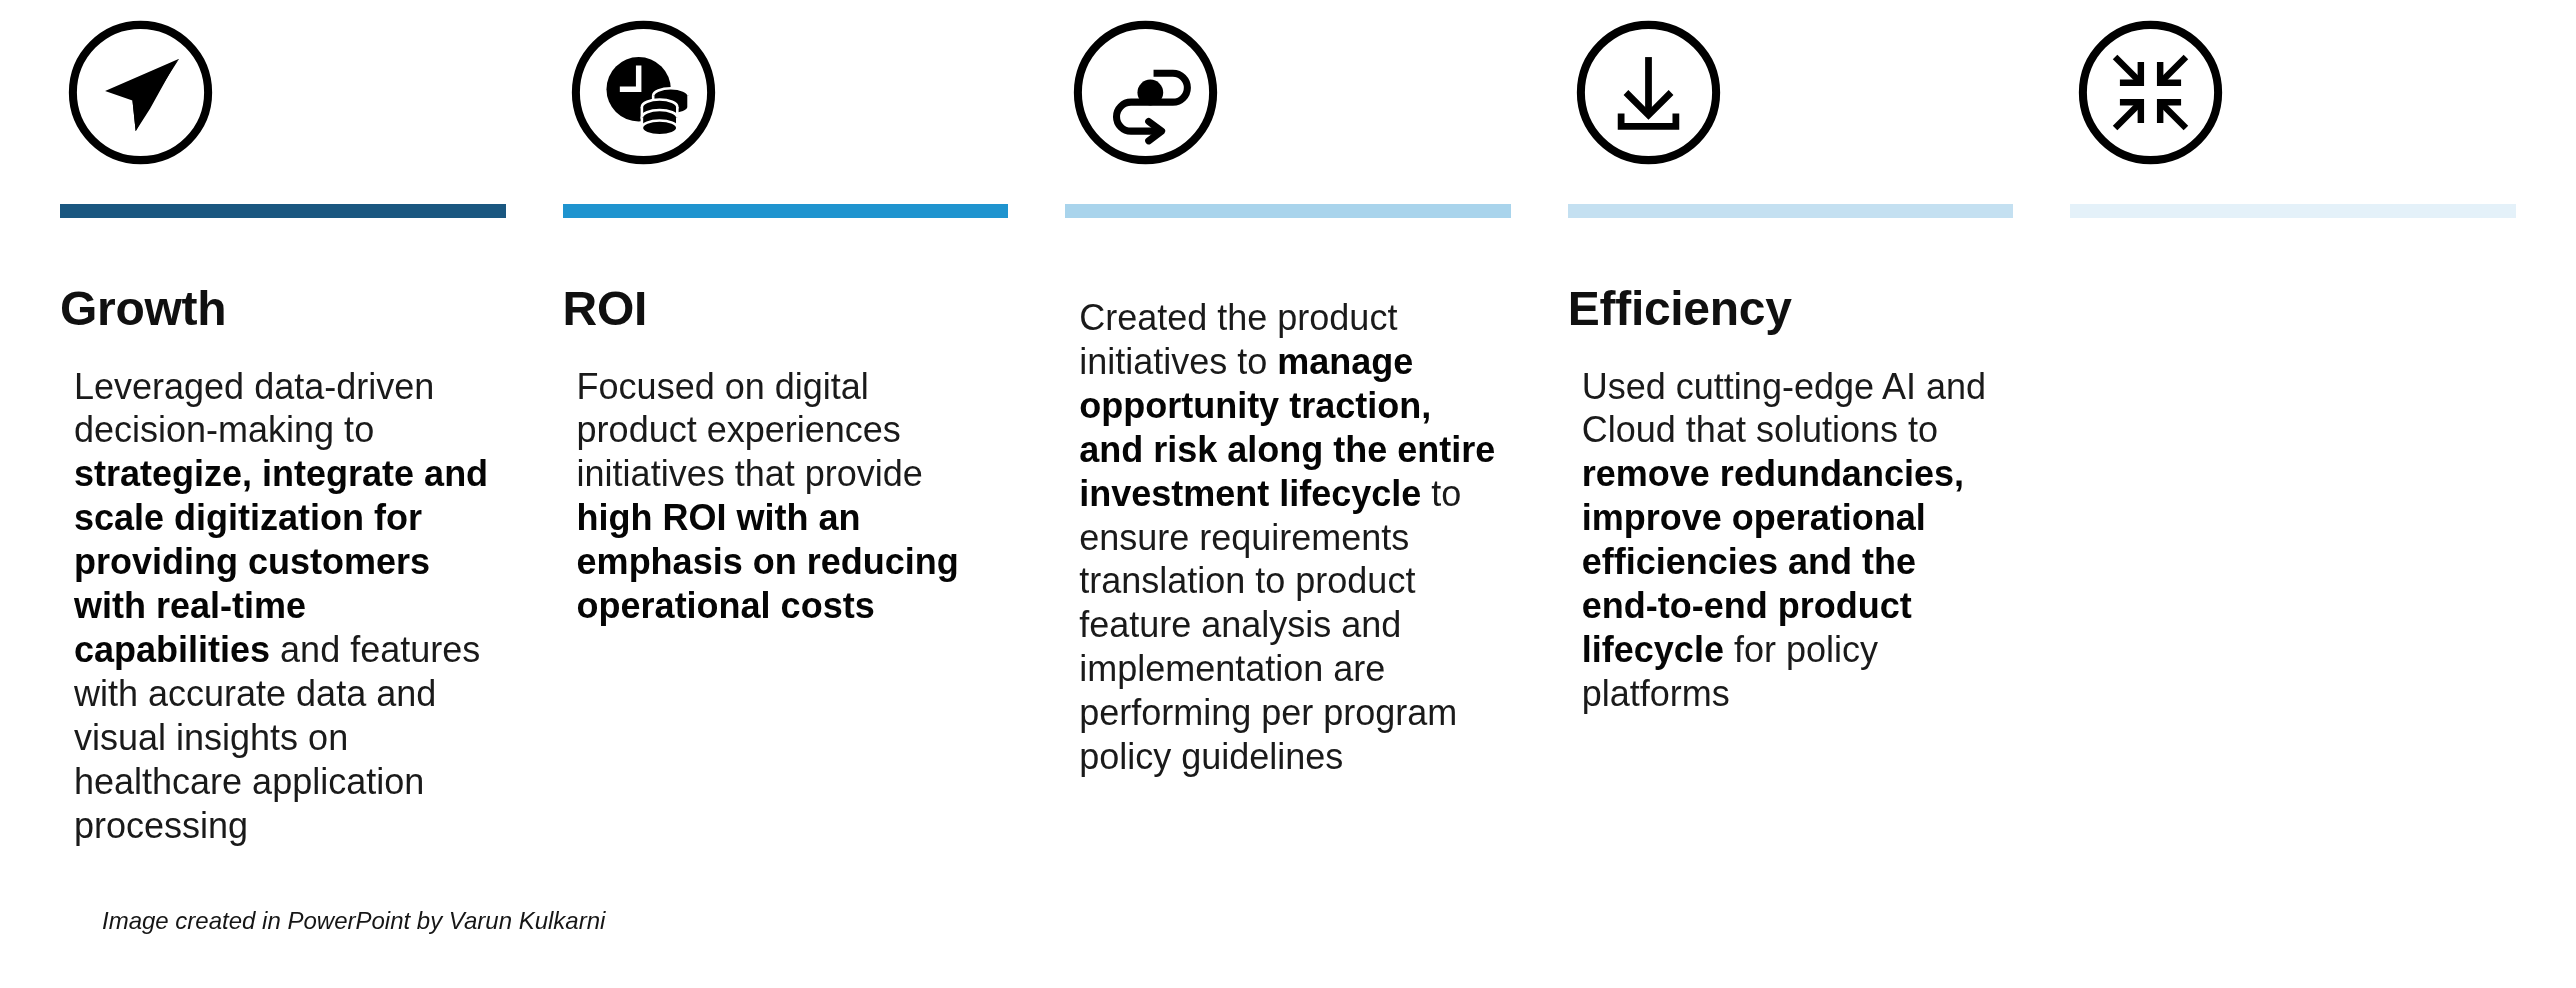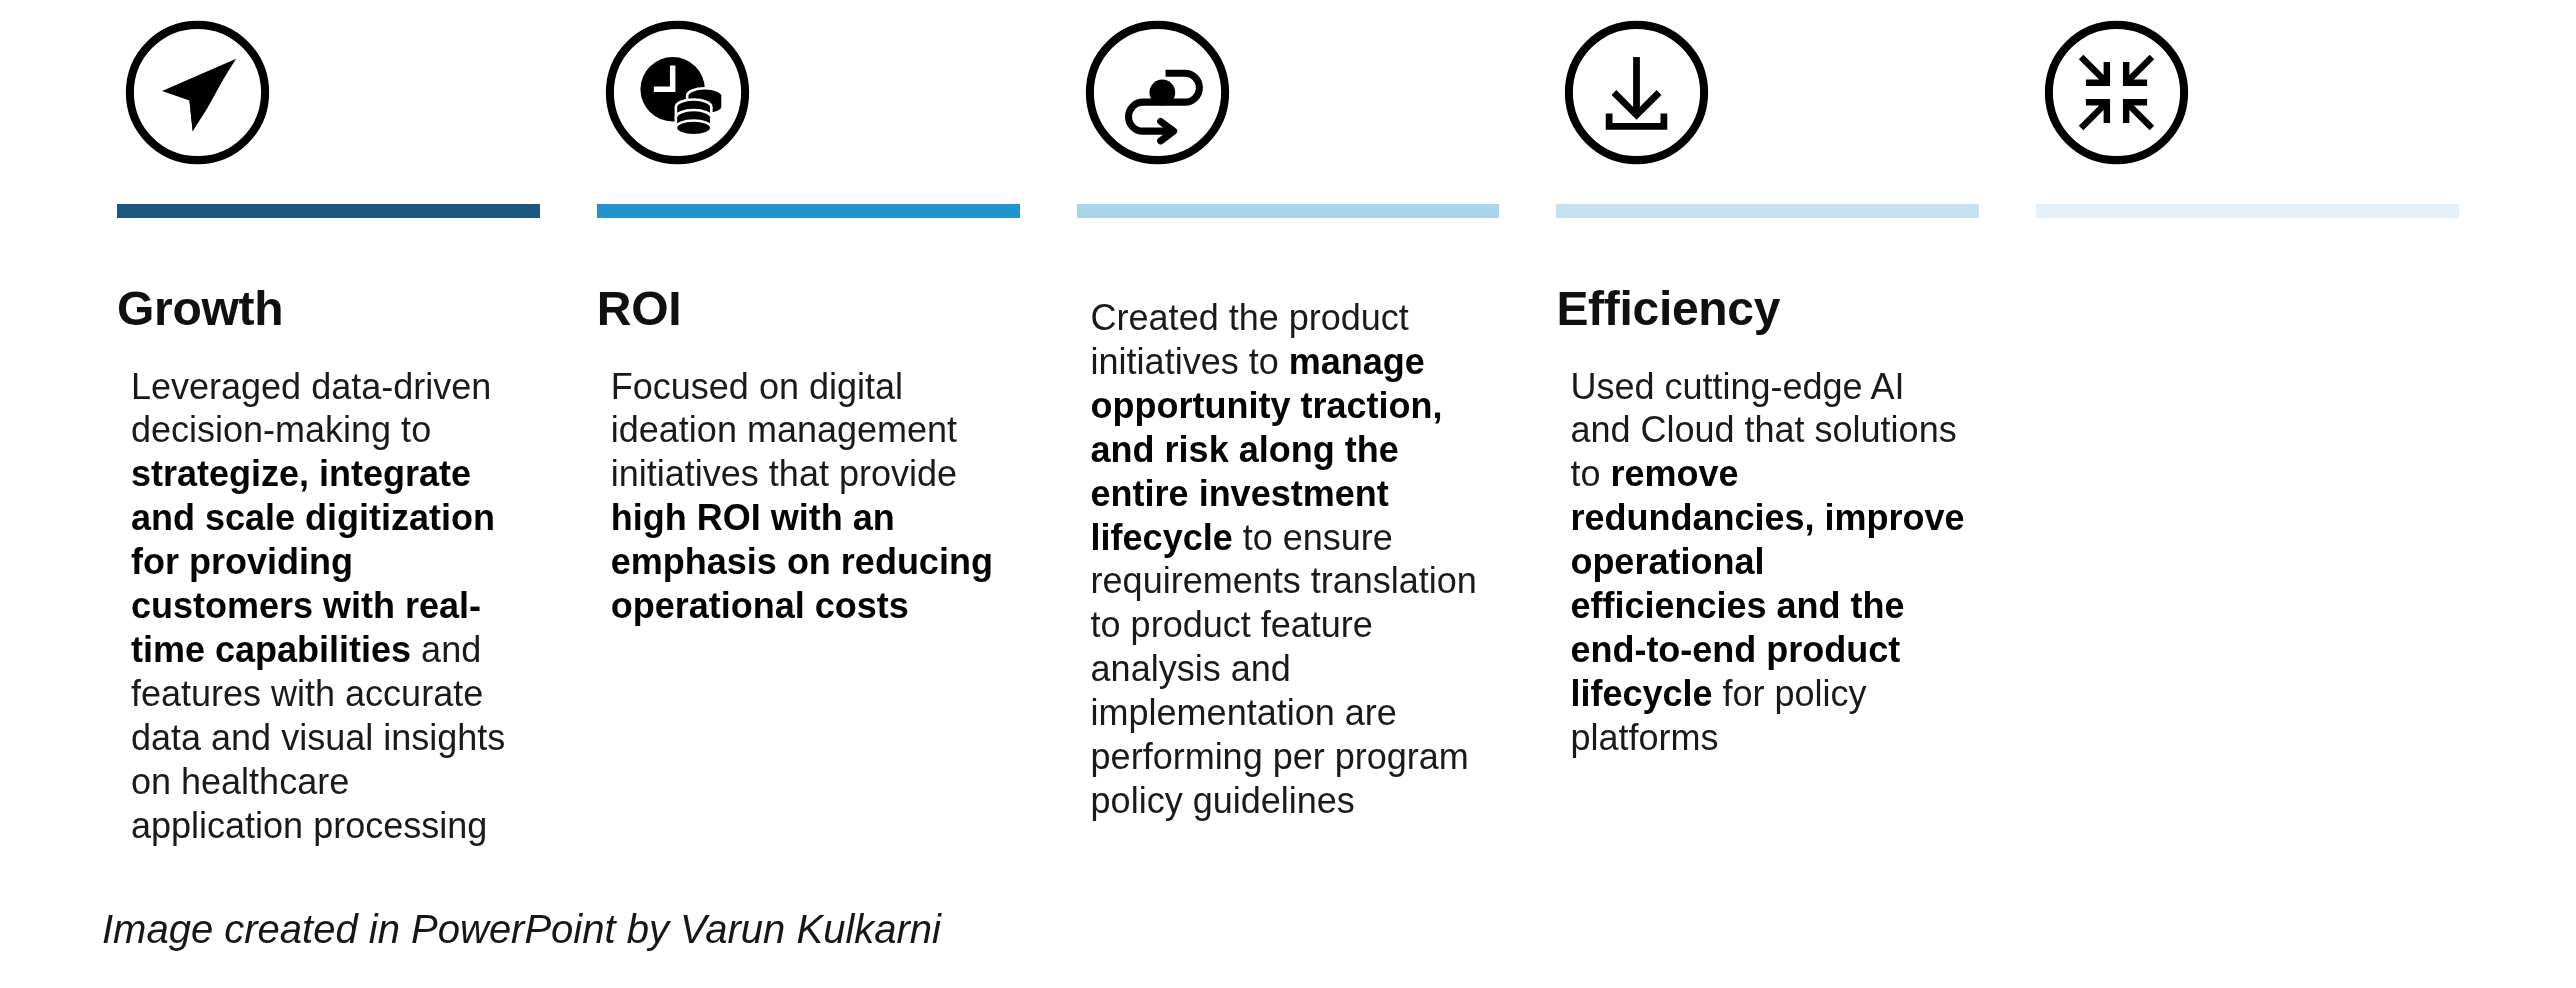--- a/index.html
+++ b/index.html
@@ -15,21 +15,21 @@
     color: #111111;
     overflow: hidden;
     position: relative;
   }
 
   .board {
     position: relative;
     width: 2576px;
     height: 988px;
     box-sizing: border-box;
-    padding: 0 117px;
+    padding: 0 60px;
   }
 
   .columns {
     display: grid;
     grid-template-columns: repeat(5, 1fr);
     column-gap: 57px;
     width: 100%;
     height: 100%;
     align-items: start;
   }
@@ -90,21 +90,21 @@
   .col-body b, .col-body strong {
     font-weight: 700;
     color: #050505;
   }
 
   
   .credit {
     position: absolute;
     left: 102px;
     top: 907px;
-    font-size: 40px;
+    font-size: 24px;
     font-style: italic;
     font-weight: 400;
     color: #161616;
     white-space: nowrap;
   }
 </style>
 </head>
 <body>
 
 <div class="board">
@@ -135,21 +135,21 @@
             <ellipse cx="60" cy="59" rx="11" ry="4.6"></ellipse>
             <path d="M49 59 v6.5 a11 4.6 0 0 0 22 0 v-6.5"></path>
             <ellipse cx="60" cy="65.5" rx="11" ry="4.6"></ellipse>
             <path d="M49 65.5 v6.5 a11 4.6 0 0 0 22 0 v-6.5"></path>
             <ellipse cx="60" cy="72" rx="11" ry="4.6"></ellipse>
           </g>
         </svg>
       </div>
       <div class="accent-bar" style="background: rgb(31, 148, 207);"></div>
       <h2 class="col-title">ROI</h2>
-      <p class="col-body"><span>Focused on digital ideation management initiatives that provide </span><b>high ROI with an emphasis on reducing operational costs</b></p>
+      <p class="col-body"><span>Focused on digital product experiences initiatives that provide </span><b>high ROI with an emphasis on reducing operational costs</b></p>
     </div>
 
     <div class="col">
       <div class="icon-wrap">
         <svg viewBox="0 0 100 100" aria-hidden="true">
           <circle cx="50" cy="50" r="42" fill="none" stroke="#000" stroke-width="5"></circle>
           <path d="M55 38 H67 a9 9 0 0 1 0 18 H41 a9 9 0 0 0 0 18 H58" fill="none" stroke="#000" stroke-width="4.4" stroke-linecap="butt"></path>
           <path d="M52 68 L60 74 L52 80" fill="none" stroke="#000" stroke-width="4.4" stroke-linecap="round" stroke-linejoin="round"></path>
           <circle cx="53" cy="50" r="8" fill="#000"></circle>
         </svg>

